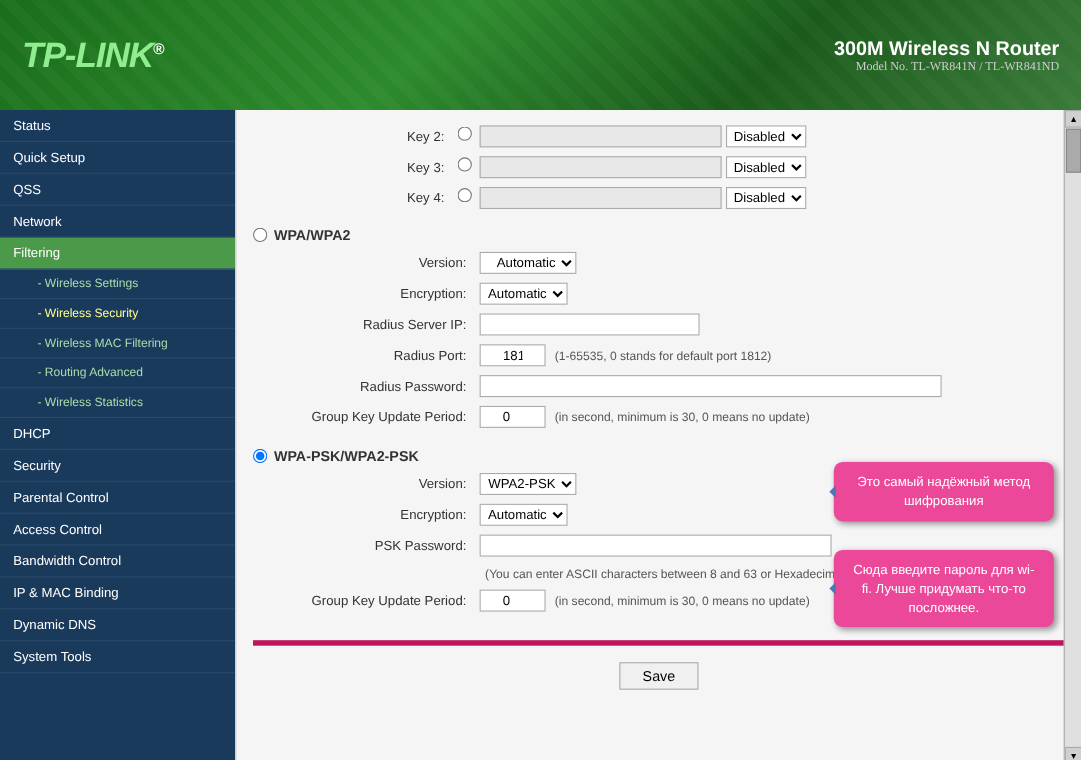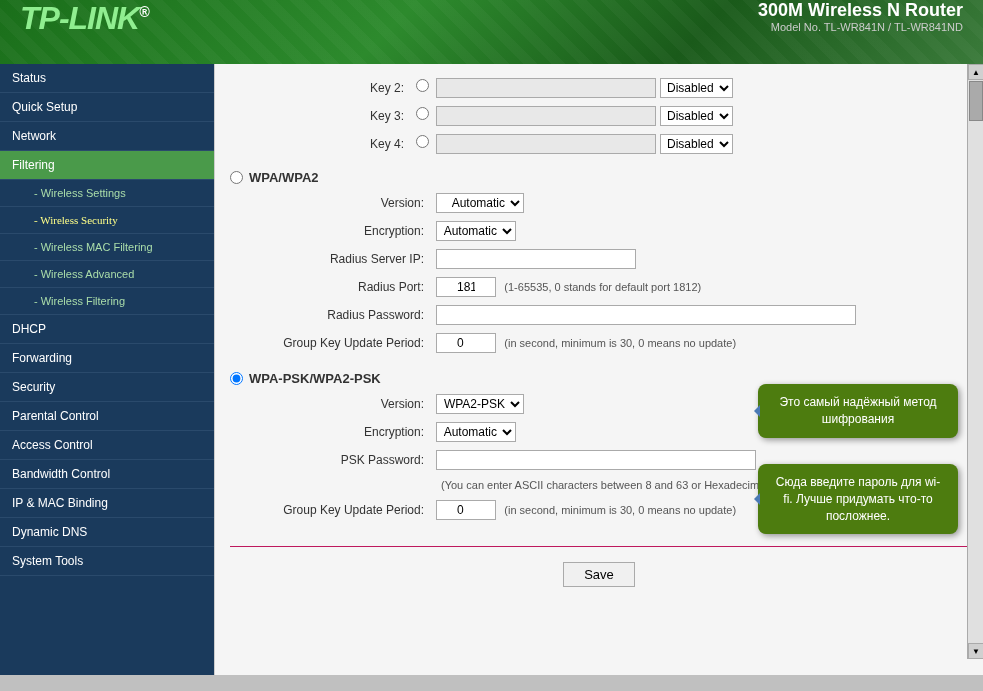--- a/index.html
+++ b/index.html
@@ -1,23 +1,23 @@
 <!DOCTYPE html>
 <html><head>
   <meta charset="utf-8">
   <style>
     * { margin: 0; padding: 0; box-sizing: border-box; }
     body { font-family: Arial, sans-serif; font-size: 12px; background: #c0c0c0; width: 983px; height: 691px; overflow: hidden; }
 
     
     #header {
       background: linear-gradient(135deg, #1a6e1a 0%, #2d8a2d 40%, #1a5a1a 70%, #3a7a3a 100%);
-      height: 64px;
+      height: 100px;
       display: flex;
-      align-items: flex-start;
+      align-items: center;
       justify-content: space-between;
       padding: 0 20px;
       position: relative;
     }
     #header::after {
       content: '';
       position: absolute;
       right: 0; top: 0; bottom: 0; left: 0;
       background: repeating-linear-gradient(45deg, transparent, transparent 10px, rgba(255,255,255,0.03) 10px, rgba(255,255,255,0.03) 20px);
     }
@@ -35,20 +35,21 @@
       color: white;
       z-index: 1;
     }
     .router-info .model-name {
       font-size: 18px;
       font-weight: bold;
     }
     .router-info .model-no {
       font-size: 11px;
       color: #ccc;
+      font-family: Liberation Serif, serif;
     }
 
     
     #main {
       display: flex;
       height: 611px;
       background: #fff;
     }
 
     
@@ -62,21 +63,21 @@
       display: block;
       padding: 7px 12px;
       color: white;
       font-size: 12px;
       cursor: pointer;
       border-bottom: 1px solid #2a4a6c;
       text-decoration: none;
     }
     .sidebar-item.active { background: #4a9a4a; }
     .sidebar-item.sub { padding-left: 34px; color: #aaddaa; font-size: 11px; }
-    .sidebar-item.sub.active-sub { color: #ffff88; font-family: Liberation Serif, serif; }
+    .sidebar-item.sub.active-sub { color: #ffff88; }
 
     
     #content {
       flex: 1;
       background: #f5f5f5;
       overflow: hidden;
       position: relative;
       border-left: 1px solid #ccc;
     }
     #content-inner {
@@ -164,21 +165,21 @@
       color: #333;
       padding: 4px 0;
     }
     .section-content {
       margin-left: 20px;
     }
 
     
     .tooltip-bubble {
       position: absolute;
-      background: #4d7c0f;
+      background: #ec4899;
       color: white;
       border-radius: 8px;
       padding: 10px 14px;
       font-size: 12px;
       line-height: 1.4;
       text-align: center;
       box-shadow: 2px 2px 6px rgba(0,0,0,0.4);
       z-index: 10;
     }
     .tooltip-bubble::before {
@@ -198,21 +199,21 @@
     .tooltip2 {
       width: 200px;
       top: 400px;
       right: 25px;
     }
 
     
     .save-btn-container {
       text-align: center;
       padding: 15px;
-      border-top: 1px solid #be185d;
+      border-top: 5px solid #be185d;
       margin-top: 22px;
     }
     .save-btn {
       padding: 4px 20px;
       background: #f0f0f0;
       border: 1px solid #aaa;
       cursor: pointer;
       font-size: 13px;
     }
 
@@ -236,29 +237,29 @@
     <div class="model-name">300M Wireless N Router</div>
     <div class="model-no">Model No. TL-WR841N / TL-WR841ND</div>
   </div>
 </div>
 
 <div id="main">
 
   <div id="sidebar">
       <div class="sidebar-item">Status</div>
       <div class="sidebar-item">Quick Setup</div>
+      <div class="sidebar-item">QSS</div>
       <div class="sidebar-item">Network</div>
       <div class="sidebar-item active">Filtering</div>
       <div class="sidebar-item sub">- Wireless Settings</div>
       <div class="sidebar-item sub active-sub">- Wireless Security</div>
       <div class="sidebar-item sub">- Wireless MAC Filtering</div>
-      <div class="sidebar-item sub">- Wireless Advanced</div>
-      <div class="sidebar-item sub">- Wireless Filtering</div>
+      <div class="sidebar-item sub">- Routing Advanced</div>
+      <div class="sidebar-item sub">- Wireless Statistics</div>
       <div class="sidebar-item">DHCP</div>
-      <div class="sidebar-item">Forwarding</div>
       <div class="sidebar-item">Security</div>
       <div class="sidebar-item">Parental Control</div>
       <div class="sidebar-item">Access Control</div>
       <div class="sidebar-item">Bandwidth Control</div>
       <div class="sidebar-item">IP &amp; MAC Binding</div>
       <div class="sidebar-item">Dynamic DNS</div>
       <div class="sidebar-item">System Tools</div>
     </div>
 
   <div id="content">

